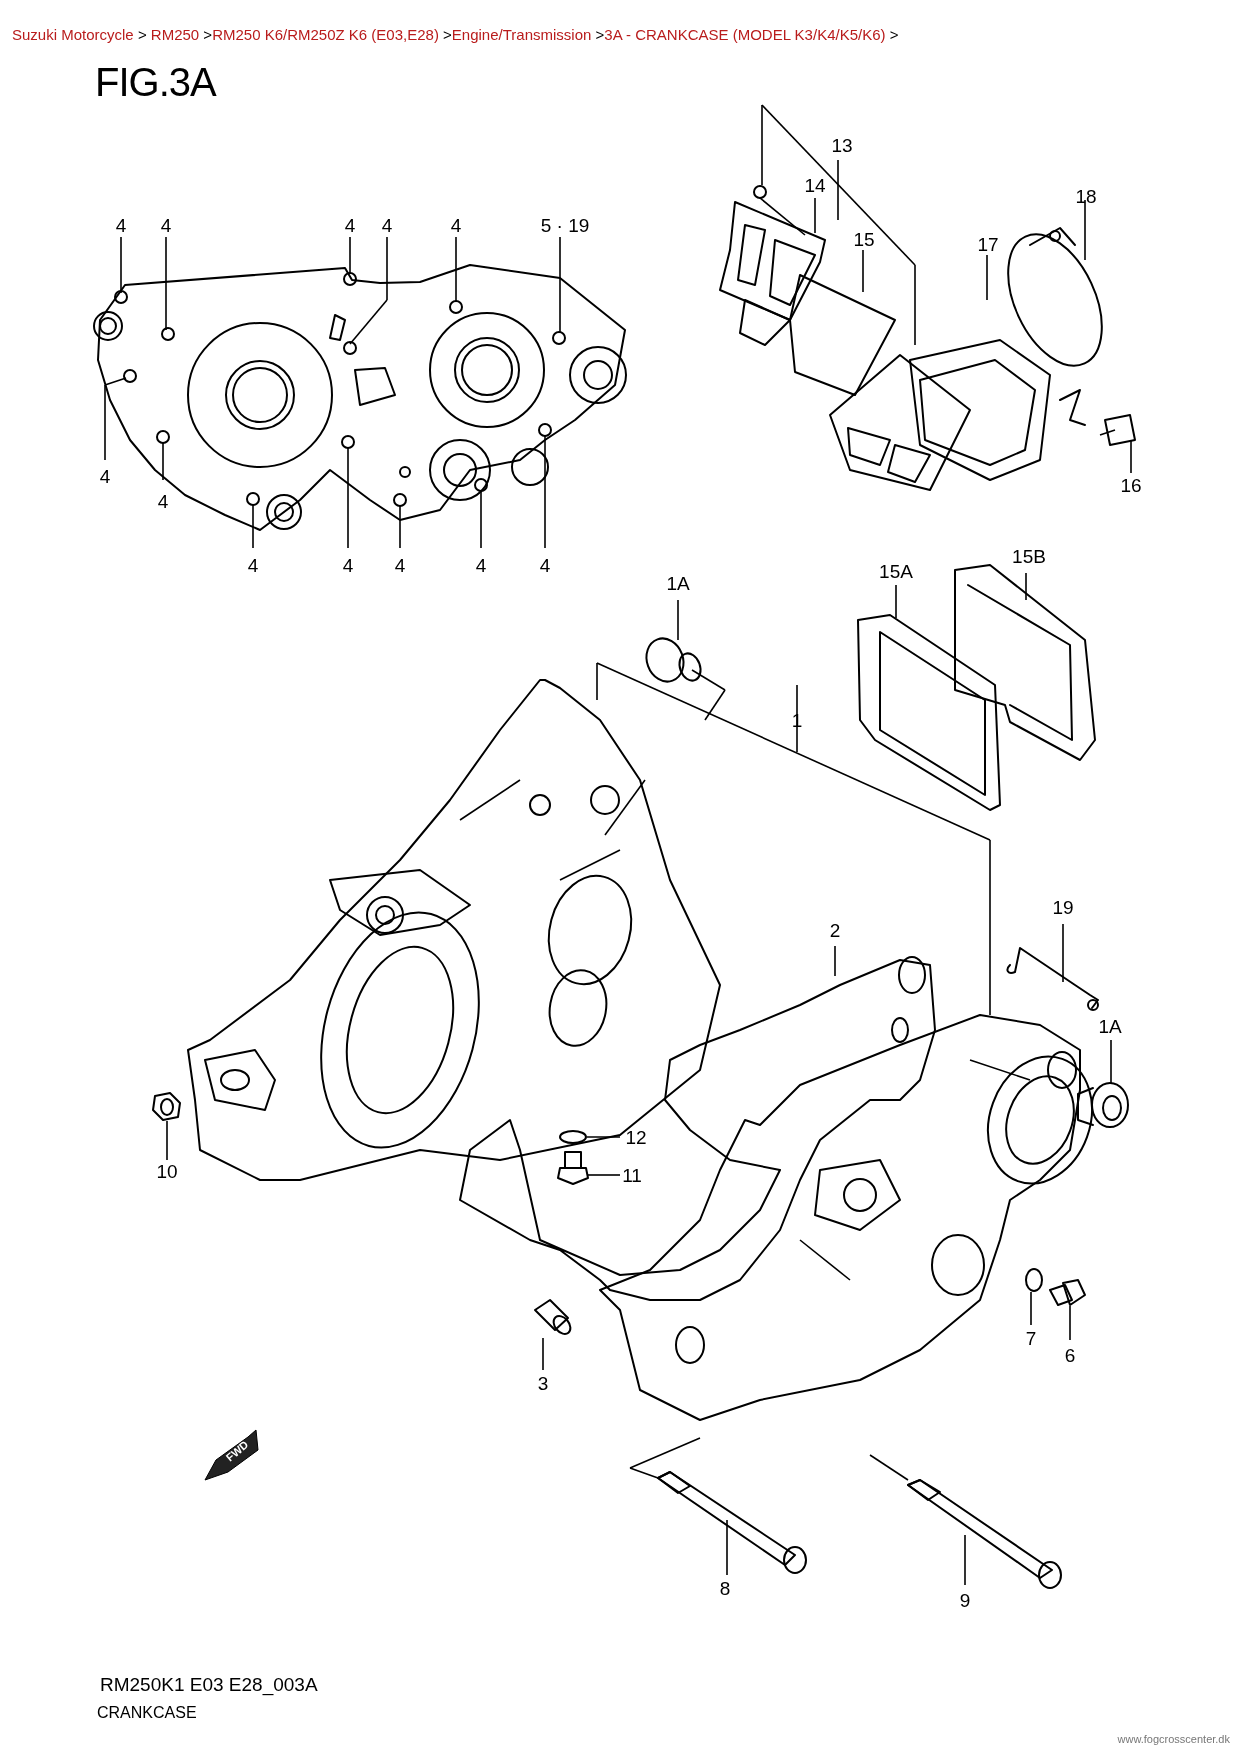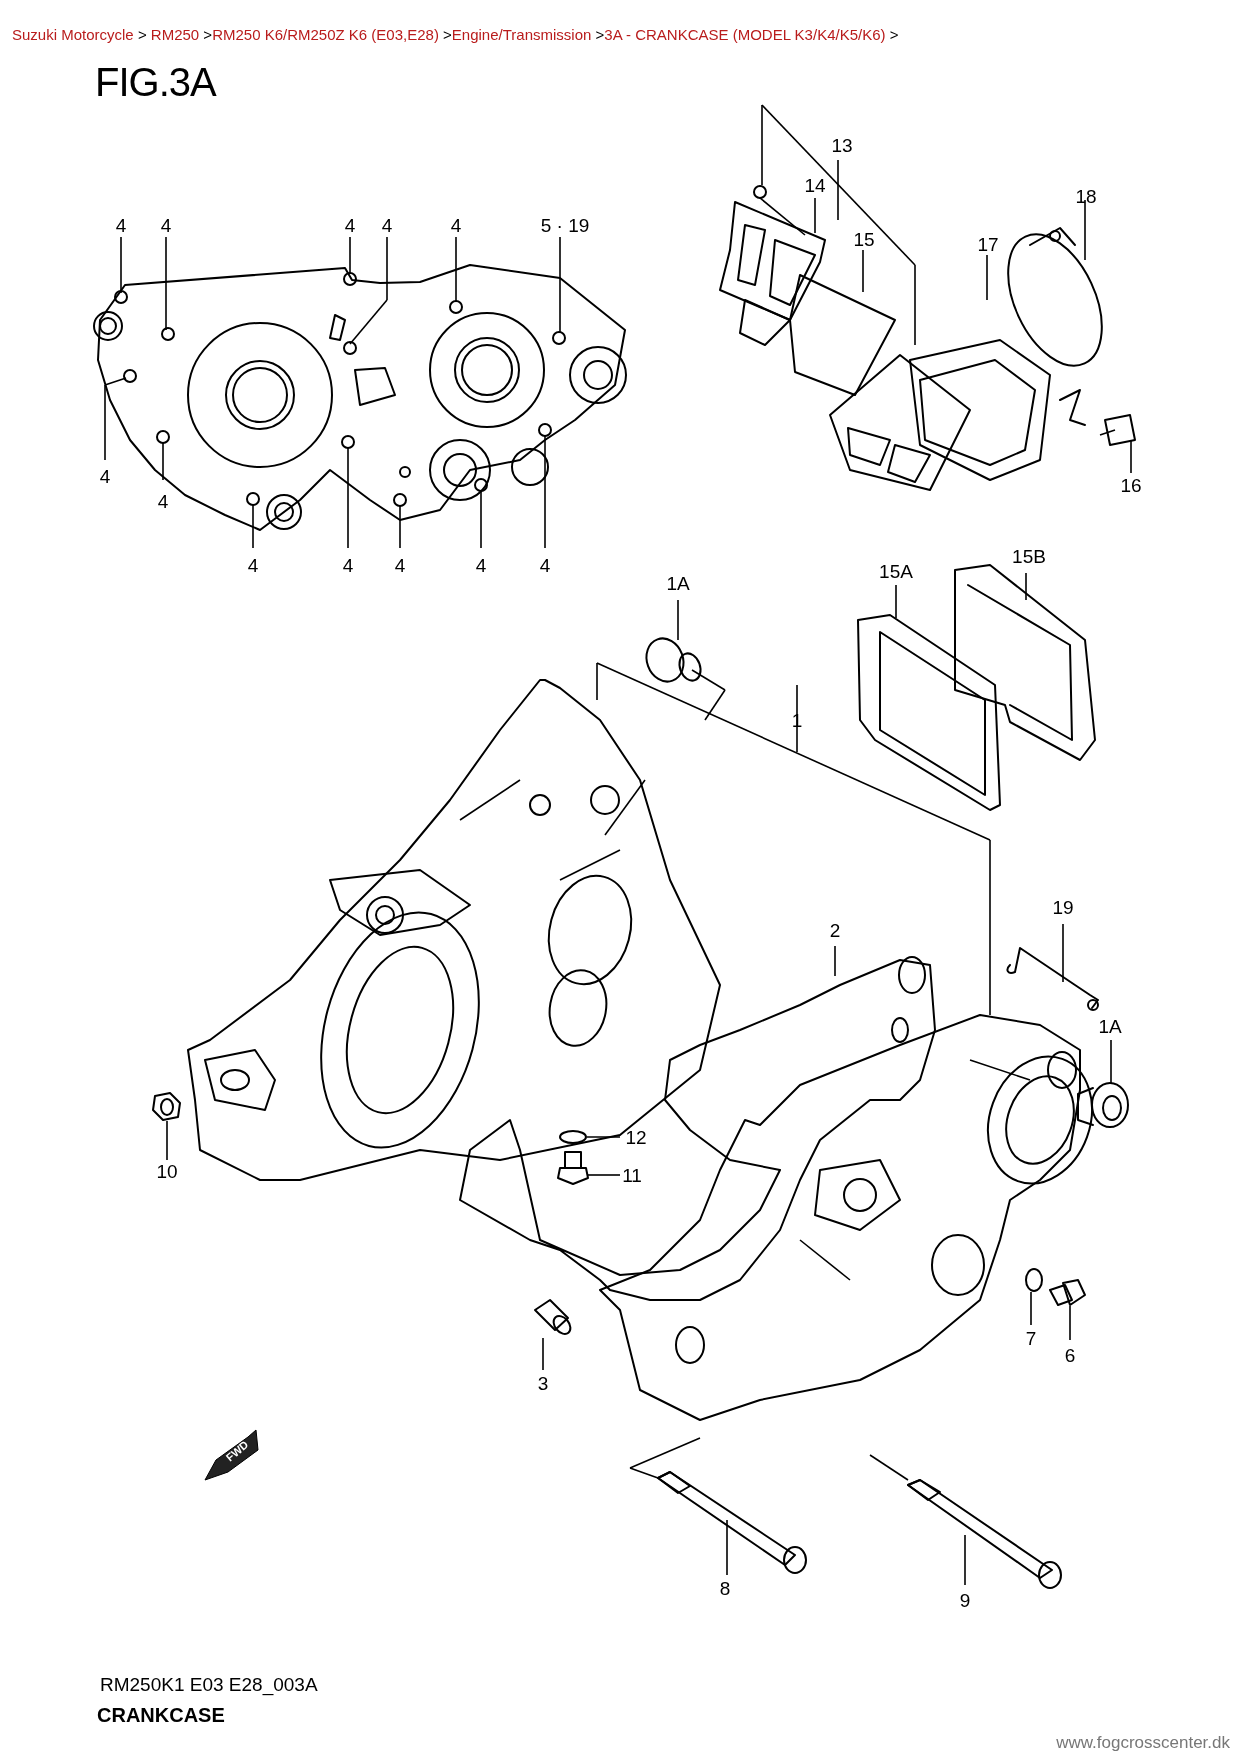--- a/index.html
+++ b/index.html
@@ -6,22 +6,22 @@
   body { width:1240px; height:1755px; position:relative; overflow:hidden;
          font-family:"Liberation Sans", sans-serif; color:#000; }
   .breadcrumb { position:absolute; left:12px; top:26px; font-size:15px; white-space:nowrap; }
   .breadcrumb a { color:#b91c1c; text-decoration:none; }
   .fig-title { position:absolute; left:95px; top:60px; font-size:40px; font-weight:normal; letter-spacing:-1px; }
   svg.diagram { position:absolute; left:0; top:0; }
   svg.diagram .part { fill:none; stroke:#000; stroke-width:2; stroke-linejoin:round; stroke-linecap:round; }
   svg.diagram .lead { fill:none; stroke:#000; stroke-width:1.6; }
   svg.diagram .lbl { font-family:"Liberation Sans", sans-serif; font-size:19px; fill:#000; text-anchor:middle; }
   .footer-code { position:absolute; left:100px; top:1674px; font-size:19px; }
-  .footer-name { position:absolute; left:97px; top:1704px; font-size:20px;font-weight:bold; }
-  .watermark { position:absolute; right:10px; top:1733px; font-size:17px; color:#777;text-align:right; }
+  .footer-name { position:absolute; left:97px; top:1704px; font-size:16px; }
+  .watermark { position:absolute; right:10px; top:1733px; font-size:11px; color:#777;text-align:right; }
 </style>
 </head>
 <body>
 
 <div class="breadcrumb">
   <a href="#">Suzuki Motorcycle</a>
   <span>&gt;</span>
   <a href="#">RM250</a>
   <span>&gt;</span><a href="#">RM250 K6/RM250Z K6 (E03,E28)</a>
   <span>&gt;</span><a href="#">Engine/Transmission</a>

